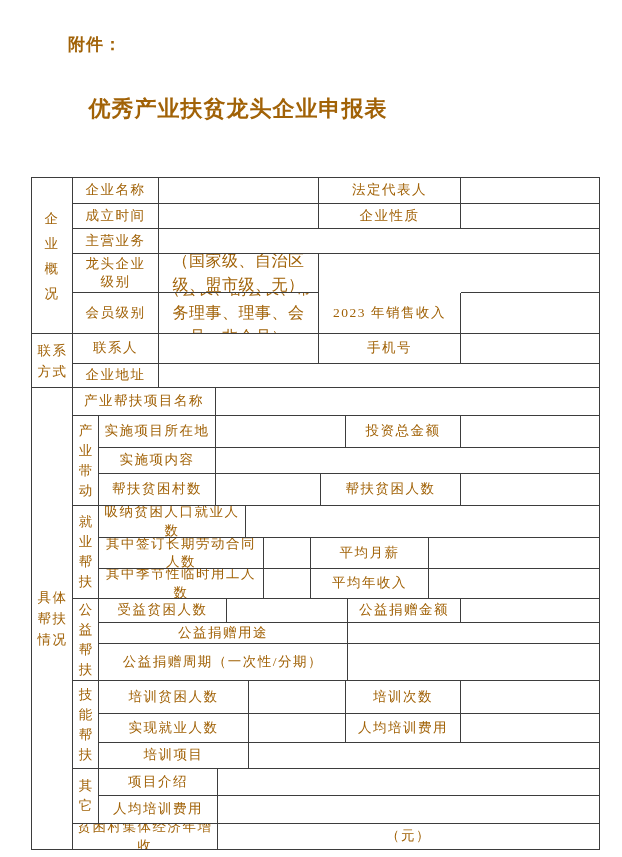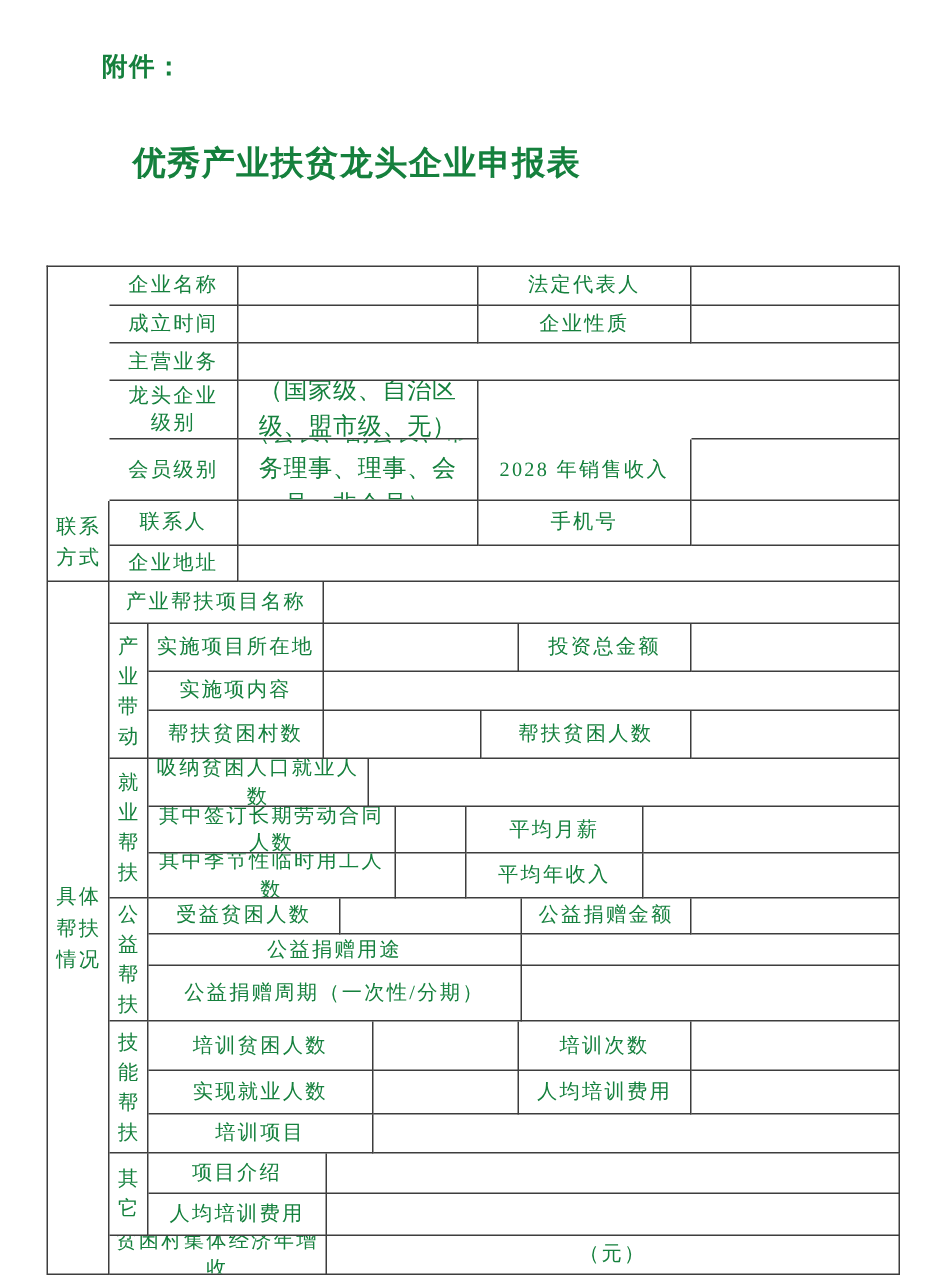--- a/index.html
+++ b/index.html
@@ -1,21 +1,21 @@
 <!DOCTYPE html>
 <html><head>
 <meta charset="utf-8">
 <style>
   html,body{margin:0;padding:0;background:#ffffff;}
   .page{
     position:relative;
     width:622px;height:857px;
     background:#fff;
     font-family:"Liberation Serif","DejaVu Serif",serif;
-    color:#15803d;
+    color:#a16207;
     overflow:hidden;
   }
   .attachment{
     position:absolute;left:68px;top:33px;
     font-size:17px;font-weight:bold;letter-spacing:1px;
   }
   .doc-title{
     position:absolute;left:86px;top:94px;width:304px;
     text-align:center;font-size:22px;font-weight:bold;letter-spacing:1px;
   }
@@ -47,20 +47,23 @@
 </head>
 <body>
 
 <div class="page">
 
   <div class="attachment">附件：</div>
   <div class="doc-title">优秀产业扶贫龙头企业申报表</div>
 
   <div class="form-table">
 
+    <div class="c vert" style="left:0px;top:0px;width:41px;height:156px">
+        <span>企业概况</span>
+      </div>
     <div class="c vert2" style="left:0px;top:156px;width:41px;height:54px">
         <span>联系方式</span>
       </div>
     <div class="c vert2" style="left:0px;top:210px;width:41px;height:462px">
         <span>具体帮扶情况</span>
       </div>
 
     <div class="c" style="left:41px;top:0px;width:86px;height:26px">企业名称</div>
     <div class="c" style="left:127px;top:0px;width:160px;height:26px"></div>
     <div class="c" style="left:287px;top:0px;width:142px;height:26px">法定代表人</div>
@@ -75,21 +78,21 @@
     <div class="c" style="left:127px;top:51px;width:441px;height:25px"></div>
 
     <div class="c w4" style="left:41px;top:76px;width:86px;height:39px">
         <span>龙头企业级别</span>
       </div>
     <div class="c note" style="left:127px;top:76px;width:160px;height:39px">（国家级、自治区级、盟市级、无）</div>
     <div class="c" style="left:429px;top:76px;width:139px;height:39px"></div>
 
     <div class="c" style="left:41px;top:115px;width:86px;height:41px">会员级别</div>
     <div class="c note" style="left:127px;top:115px;width:160px;height:41px">（会长、副会长、常务理事、理事、会员、非会员）</div>
-    <div class="c" style="left:287px;top:115px;width:142px;height:41px">2028 年销售收入</div>
+    <div class="c" style="left:287px;top:115px;width:142px;height:41px">2023 年销售收入</div>
     <div class="c" style="left:429px;top:115px;width:139px;height:41px"></div>
 
     <div class="c" style="left:41px;top:156px;width:86px;height:30px">联系人</div>
     <div class="c" style="left:127px;top:156px;width:160px;height:30px"></div>
     <div class="c" style="left:287px;top:156px;width:142px;height:30px">手机号</div>
     <div class="c" style="left:429px;top:156px;width:139px;height:30px"></div>
 
     <div class="c" style="left:41px;top:186px;width:86px;height:24px">企业地址</div>
     <div class="c" style="left:127px;top:186px;width:441px;height:24px"></div>
 

